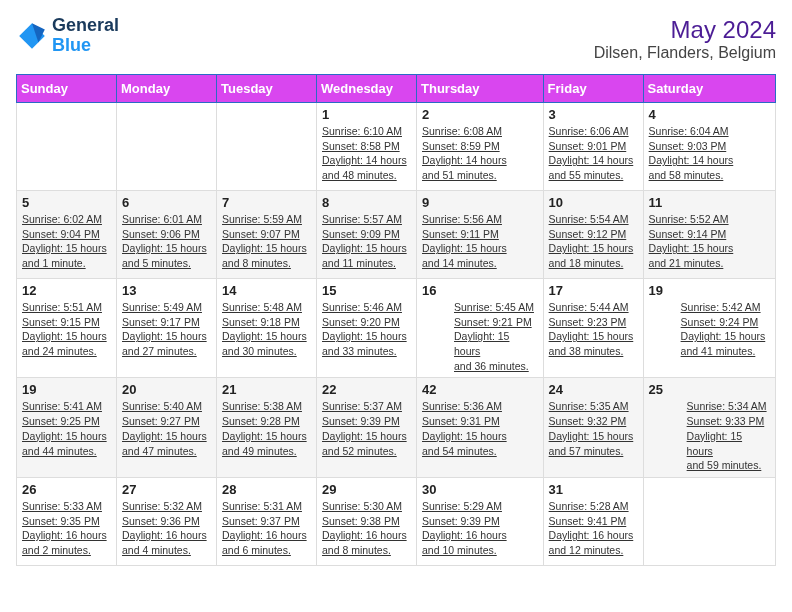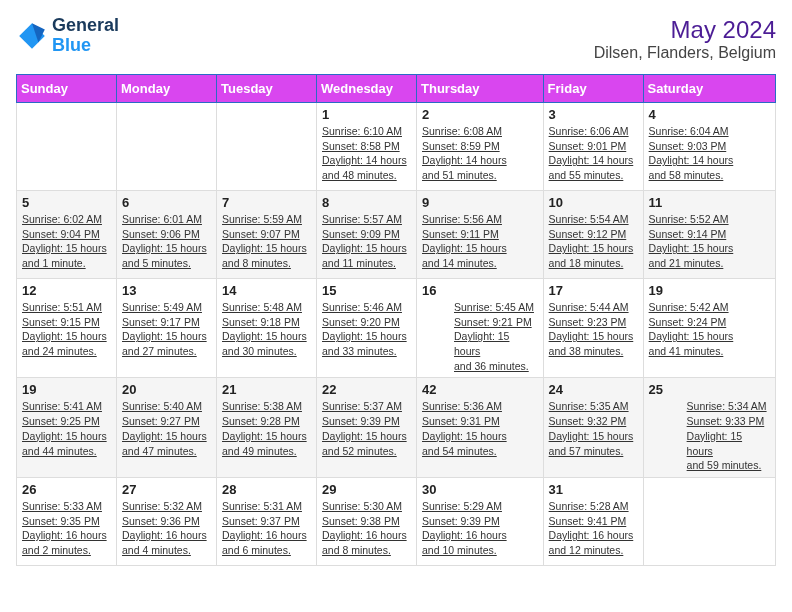--- a/index.html
+++ b/index.html
@@ -247,21 +247,21 @@
         </td>
         <td>
           <div class="day-number">17</div>
           <div class="day-info" style="white-space: pre-line;">Sunrise: 5:44 AM
 Sunset: 9:23 PM
 Daylight: 15 hours
 and 38 minutes.</div>
         </td>
         <td>
           <div class="day-number">19</div>
-          <div class="day-info" style="white-space: pre-line;">Sunrise: 5:42 AM
+          <div class="day-info" style="white-space: pre-line; margin-left: 32px;">Sunrise: 5:42 AM
 Sunset: 9:24 PM
 Daylight: 15 hours
 and 41 minutes.</div>
         </td>
       </tr>
       <tr>
         <td>
           <div class="day-number">19</div>
           <div class="day-info" style="white-space: pre-line;">Sunrise: 5:41 AM
 Sunset: 9:25 PM

